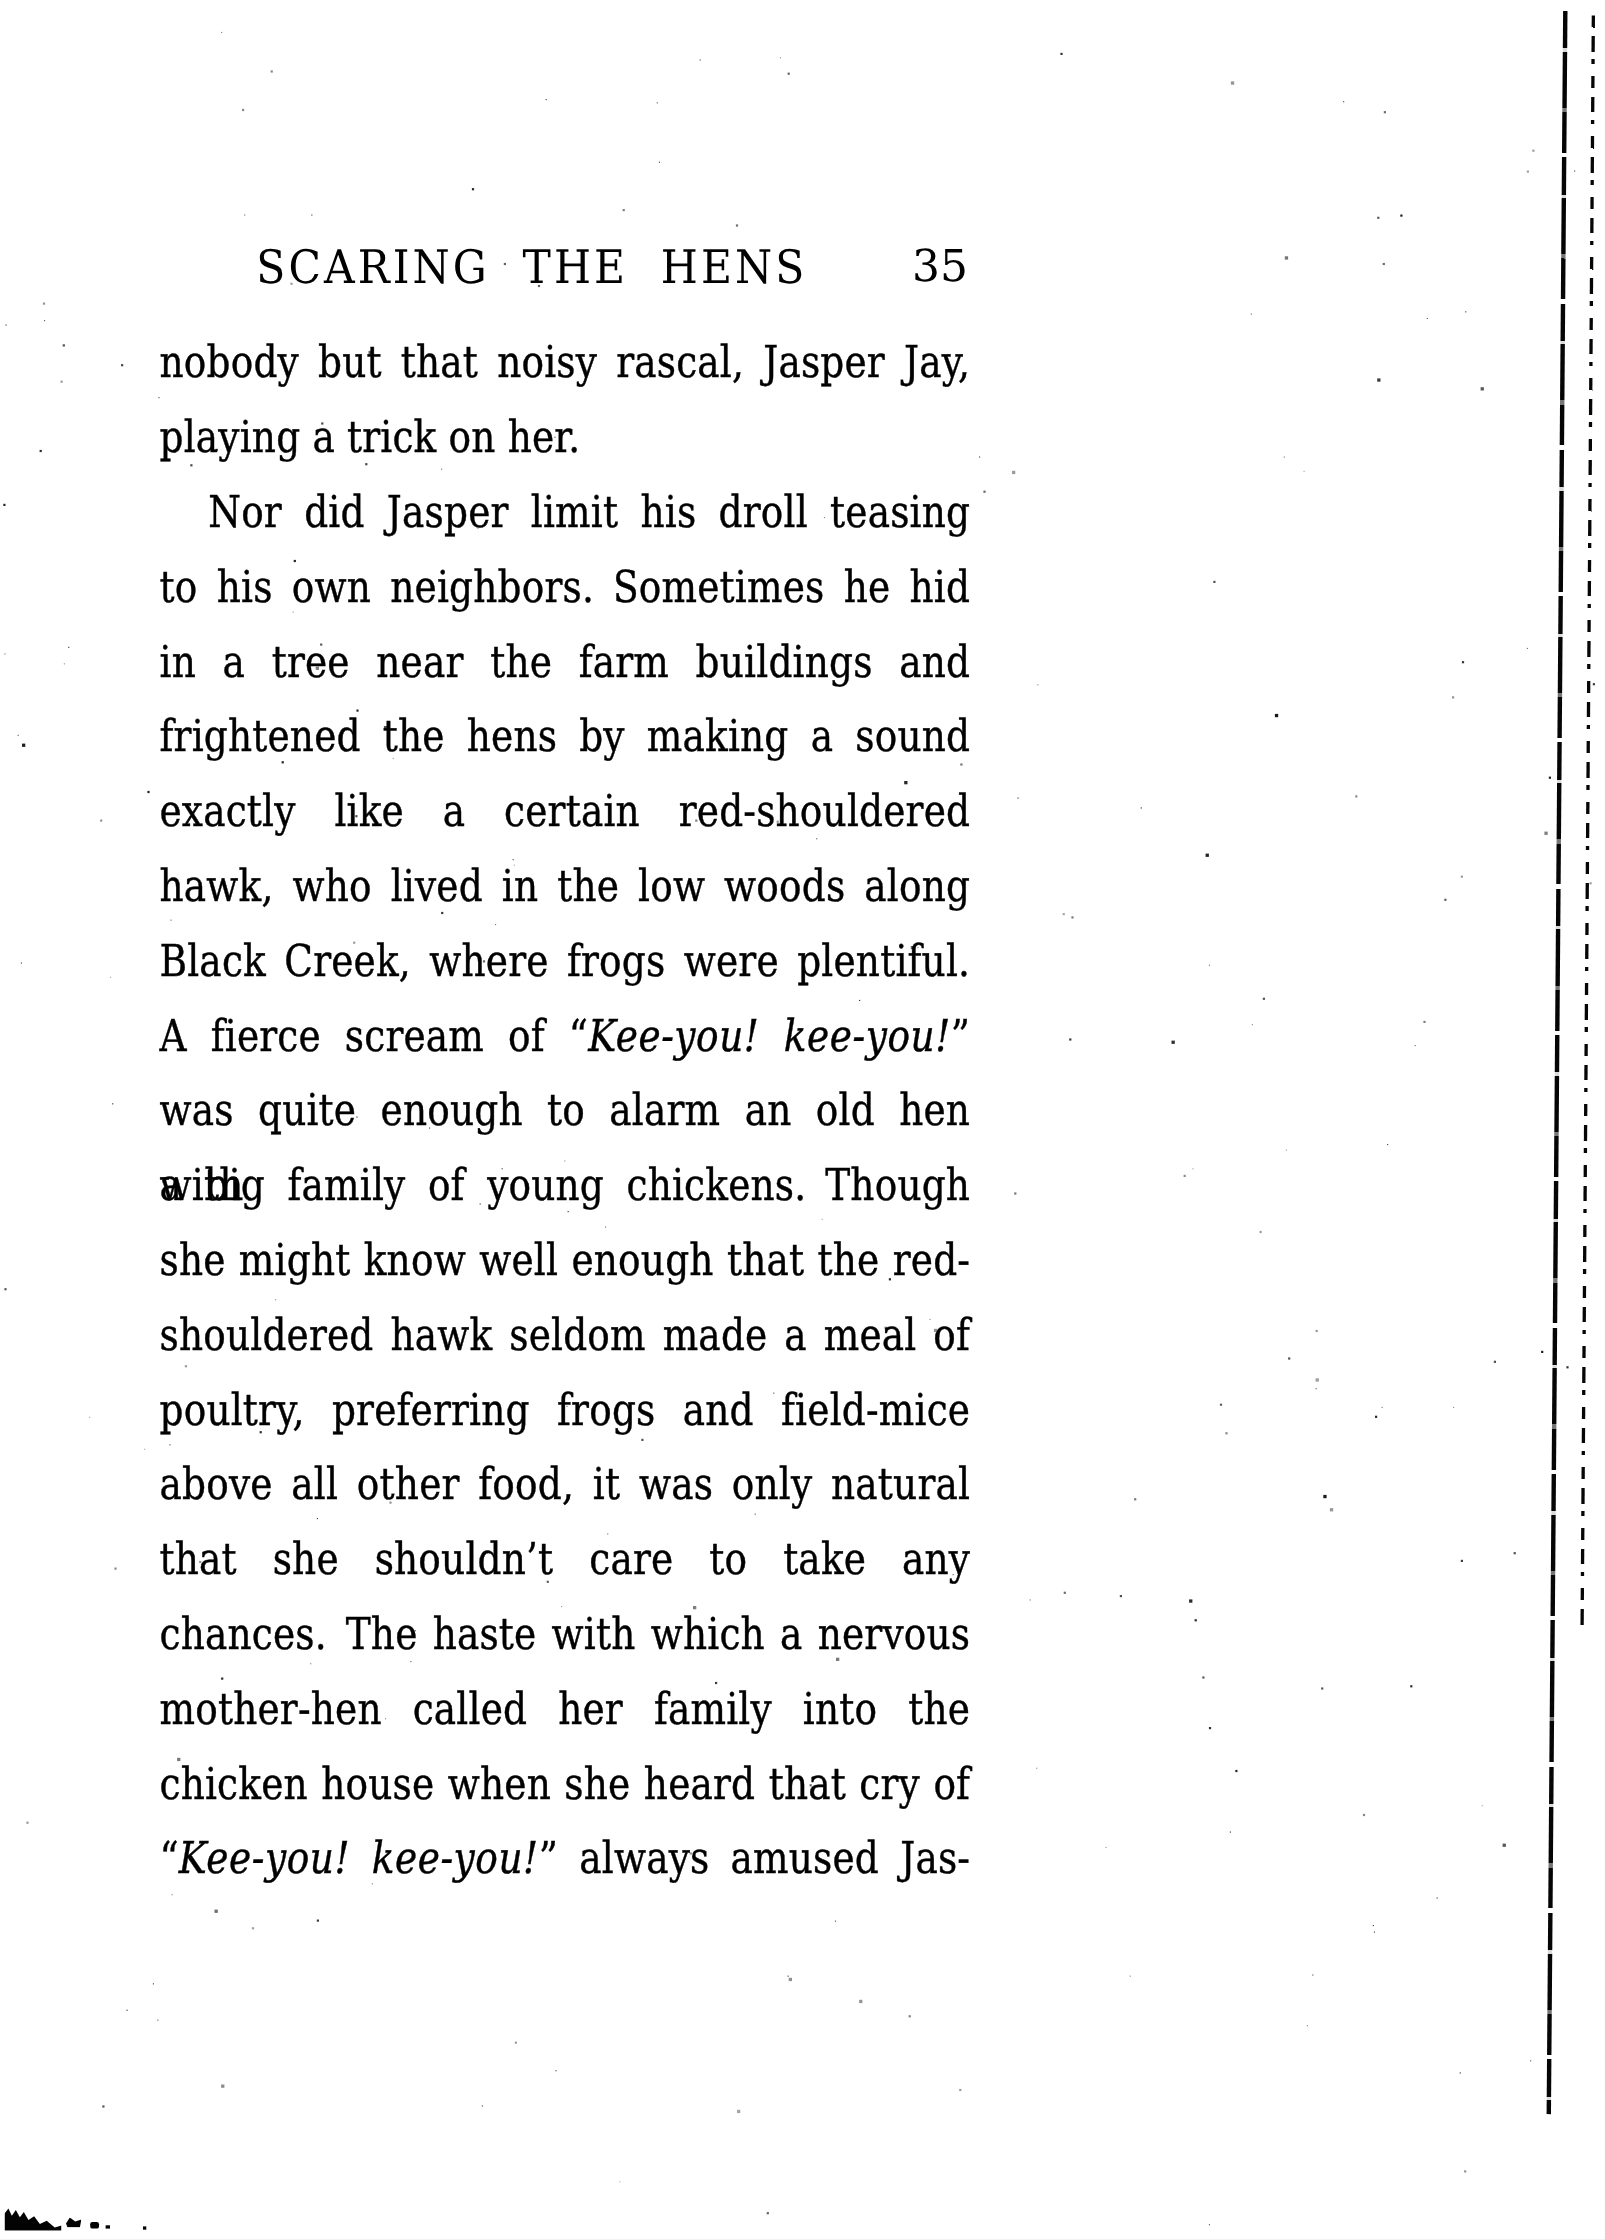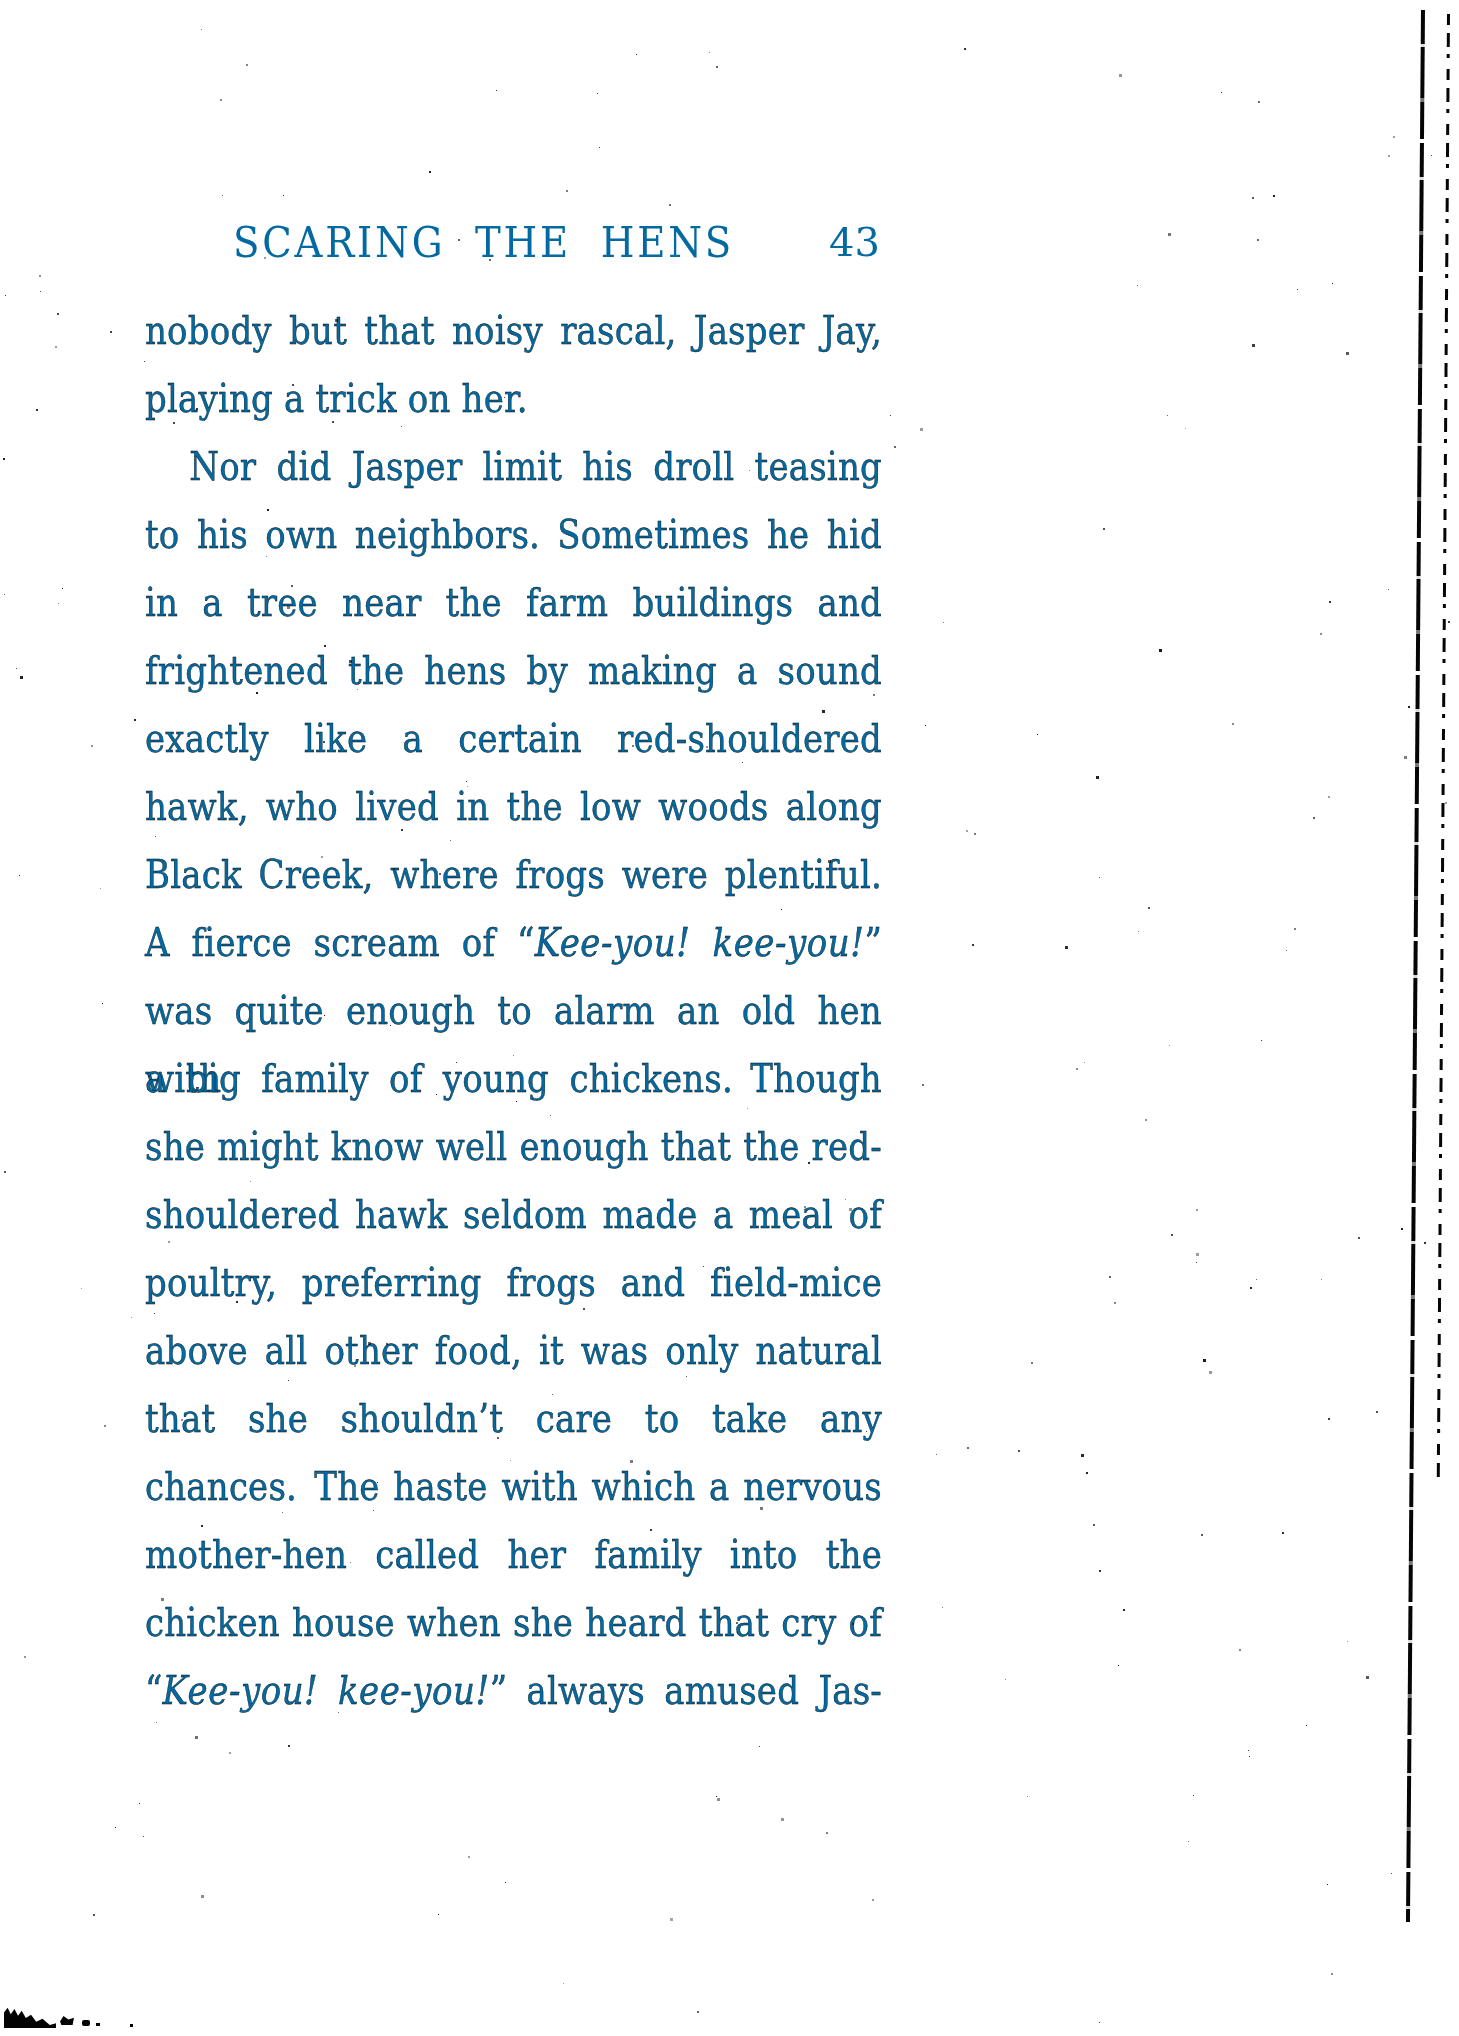--- a/index.html
+++ b/index.html
@@ -2,21 +2,21 @@
 <html><head>
 <meta charset="utf-8">
 <style>
   html,body{margin:0;padding:0;background:#e8e8e8;}
   .page{
     position:relative;
     width:1459px;height:2036px;
     background:#ffffff;
     overflow:hidden;
     font-family:"DejaVu Serif","Liberation Serif",serif;
-    color:#0369a1;
+    color:#000000;
   }
   
   .header{position:absolute;left:145px;top:218px;width:737px;height:60px;}
   .title{
     position:absolute;left:0;right:60px;text-align:center;
     font-size:42px;letter-spacing:3px;word-spacing:16px;
     transform:scaleX(.92);transform-origin:50% 0;
     white-space:nowrap;
   }
   .page-number{position:absolute;right:2px;top:1px;font-size:40px;}
@@ -65,21 +65,21 @@
   #noise{position:absolute;inset:0;pointer-events:none;}
   .dot{position:absolute;background:#000;}
 </style>
 </head>
 <body>
 
 <div class="page">
 
   <div class="header">
     <div class="title">SCARING THE HENS</div>
-    <div class="page-number">43</div>
+    <div class="page-number">35</div>
   </div>
 
   <div class="body-text" id="body-text">
       <div class="line justify"><span>nobody but that noisy rascal, Jasper Jay,</span></div>
       <div class="line"><span>playing a trick on her.</span></div>
       <div class="line justify indent"><span>Nor did Jasper limit his droll teasing</span></div>
       <div class="line justify"><span>to his own neighbors. Sometimes he hid</span></div>
       <div class="line justify"><span>in a tree near the farm buildings and</span></div>
       <div class="line justify"><span>frightened the hens by making a sound</span></div>
       <div class="line justify"><span>exactly like a certain red-shouldered</span></div>

